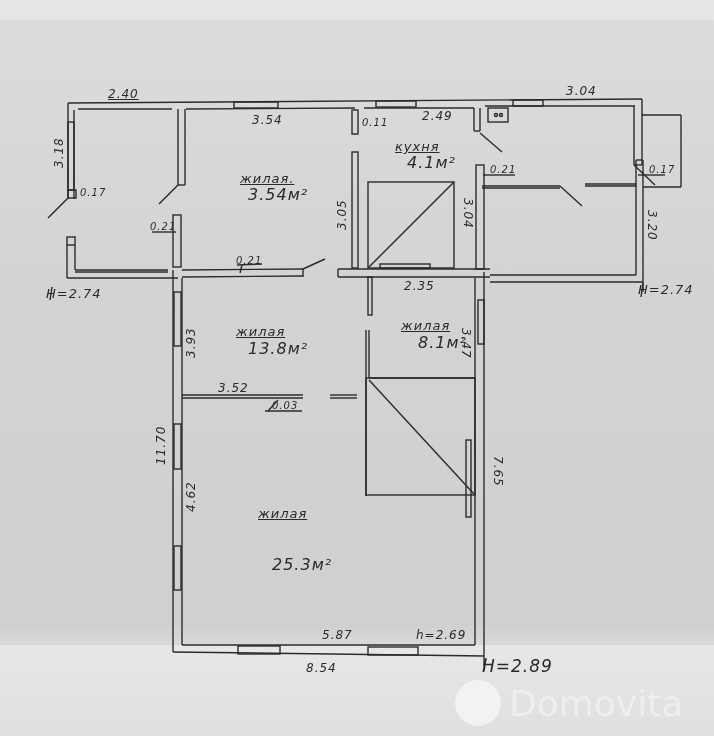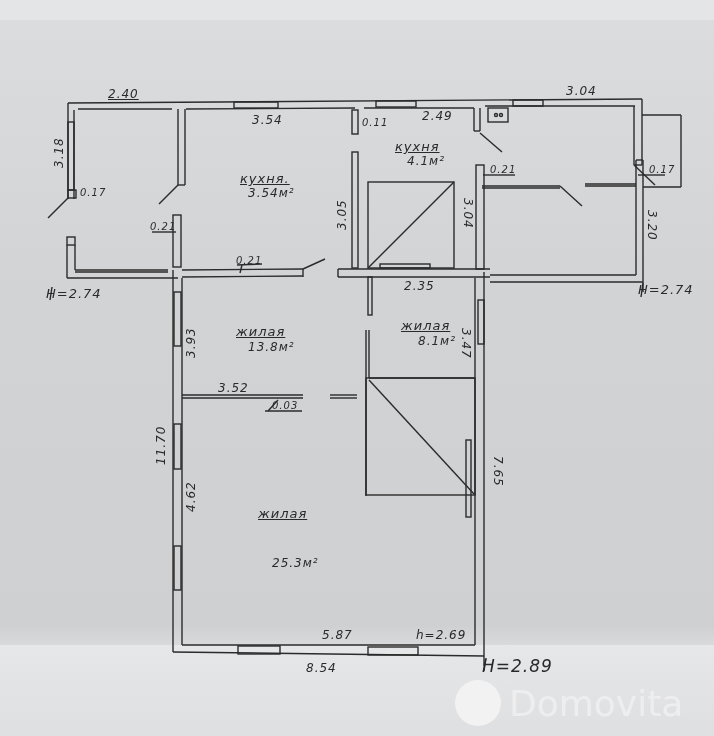--- a/index.html
+++ b/index.html
@@ -28,21 +28,21 @@
     font-style: italic;
     color: #2a2a2a;
     font-size: 12px;
     letter-spacing: 1px;
     white-space: nowrap;
     line-height: 1;
   }
   .vert { transform: rotate(-90deg); transform-origin: left top; }
   .vert-cw { transform: rotate(90deg); transform-origin: left top; }
   .room-name { text-decoration: underline; font-size: 13px; }
-  .room-area { font-size: 12px; }
+  .room-area { font-size: 16px; }
   .watermark {
     position: absolute; left: 455px; top: 680px;
     display: flex; align-items: center; gap: 8px;
   }
   .wm-circle {
     width: 46px; height: 46px; border-radius: 50%;
     background: #f2f2f2; opacity: 0.95;
   }
   .wm-text {
     font-family: "DejaVu Sans", sans-serif;
@@ -177,21 +177,21 @@
     <line x1="369" y1="380" x2="474" y2="494"></line>
   </g>
 
   <g>
     <line x1="52" y1="287" x2="50" y2="300"></line>
     <line x1="643" y1="283" x2="641" y2="297"></line>
     <line x1="486" y1="658" x2="484" y2="671"></line>
   </g>
 </svg>
 
-<div class="lbl room-name" style="left:240px;top:172px;">кухня.</div>
+<div class="lbl room-name" style="left:240px;top:172px;">жилая.</div>
 <div class="lbl room-area" style="left:248px;top:187px;">3.54м²</div>
 
 <div class="lbl room-name" style="left:395px;top:140px;">кухня</div>
 <div class="lbl room-area" style="left:407px;top:155px;">4.1м²</div>
 
 <div class="lbl room-name" style="left:236px;top:325px;">жилая</div>
 <div class="lbl room-area" style="left:248px;top:341px;">13.8м²</div>
 
 <div class="lbl room-name" style="left:401px;top:319px;">жилая</div>
 <div class="lbl room-area" style="left:418px;top:335px;">8.1м²</div>

